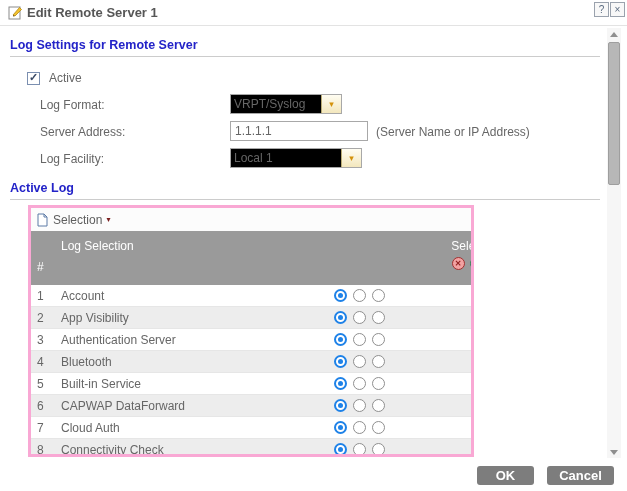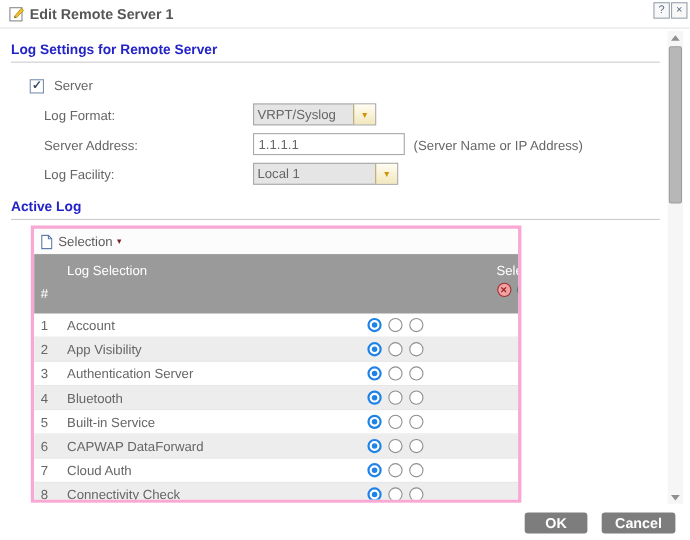--- a/index.html
+++ b/index.html
@@ -32,21 +32,21 @@
   .hr2{top:199px;}
 
   
   .checkbox-row{position:absolute;left:27px;top:71px;display:flex;align-items:center;gap:9px;}
   .checkbox{width:13px;height:13px;border:1px solid #7b8fb0;background:#fff;position:relative;cursor:pointer;}
   .checkbox .tick{position:absolute;left:1px;top:-2px;font-size:11px;color:#3a4a66;font-weight:bold;}
   .form-label{position:absolute;left:40px;color:var(--text-grey);}
   .lbl-format{top:98px;}
   .lbl-address{top:125px;}
   .lbl-facility{top:152px;}
-  .select{position:absolute;left:230px;height:20px;border:1px solid #a8a8a8;background:#e5e5e5;display:flex;cursor:pointer;justify-content:center;}
+  .select{position:absolute;left:230px;height:20px;border:1px solid #a8a8a8;background:#000000;display:flex;cursor:pointer;justify-content:center;}
   .sel-format{top:94px;width:112px;}
   .sel-facility{top:148px;width:132px;}
   .sel-text{flex:1;padding:2px 3px;white-space:nowrap;overflow:hidden;color:var(--text-grey);}
   .sel-btn{width:20px;border-left:1px solid #b9ab74;background:linear-gradient(#fffdf2,#f3e7bd);
     display:flex;align-items:center;justify-content:center;color:#d4920a;font-size:9px;}
   .text-input{position:absolute;left:230px;top:121px;width:138px;height:20px;border:1px solid #a8a8a8;
     padding:2px 4px;font-family:"Liberation Sans",sans-serif;font-size:12px;color:var(--text-grey);}
   .hint{position:absolute;left:376px;top:125px;color:var(--text-grey);}
 
   
@@ -107,21 +107,21 @@
     <span class="win-btn btn-close">×</span>
   </div>
 
   <div class="sec-heading h1">Log Settings for Remote Server</div>
   <div class="hrule hr1"></div>
 
   <div class="checkbox-row">
     <span class="checkbox">
       <span class="tick">✓</span>
     </span>
-    <span>Server</span>
+    <span>Active</span>
   </div>
 
   <div class="form-label lbl-format">Log Format:</div>
   <div class="select sel-format">
     <span class="sel-text">VRPT/Syslog</span>
     <span class="sel-btn">▾</span>
   </div>
 
   <div class="form-label lbl-address">Server Address:</div>
   <input class="text-input" value="1.1.1.1" style="">

